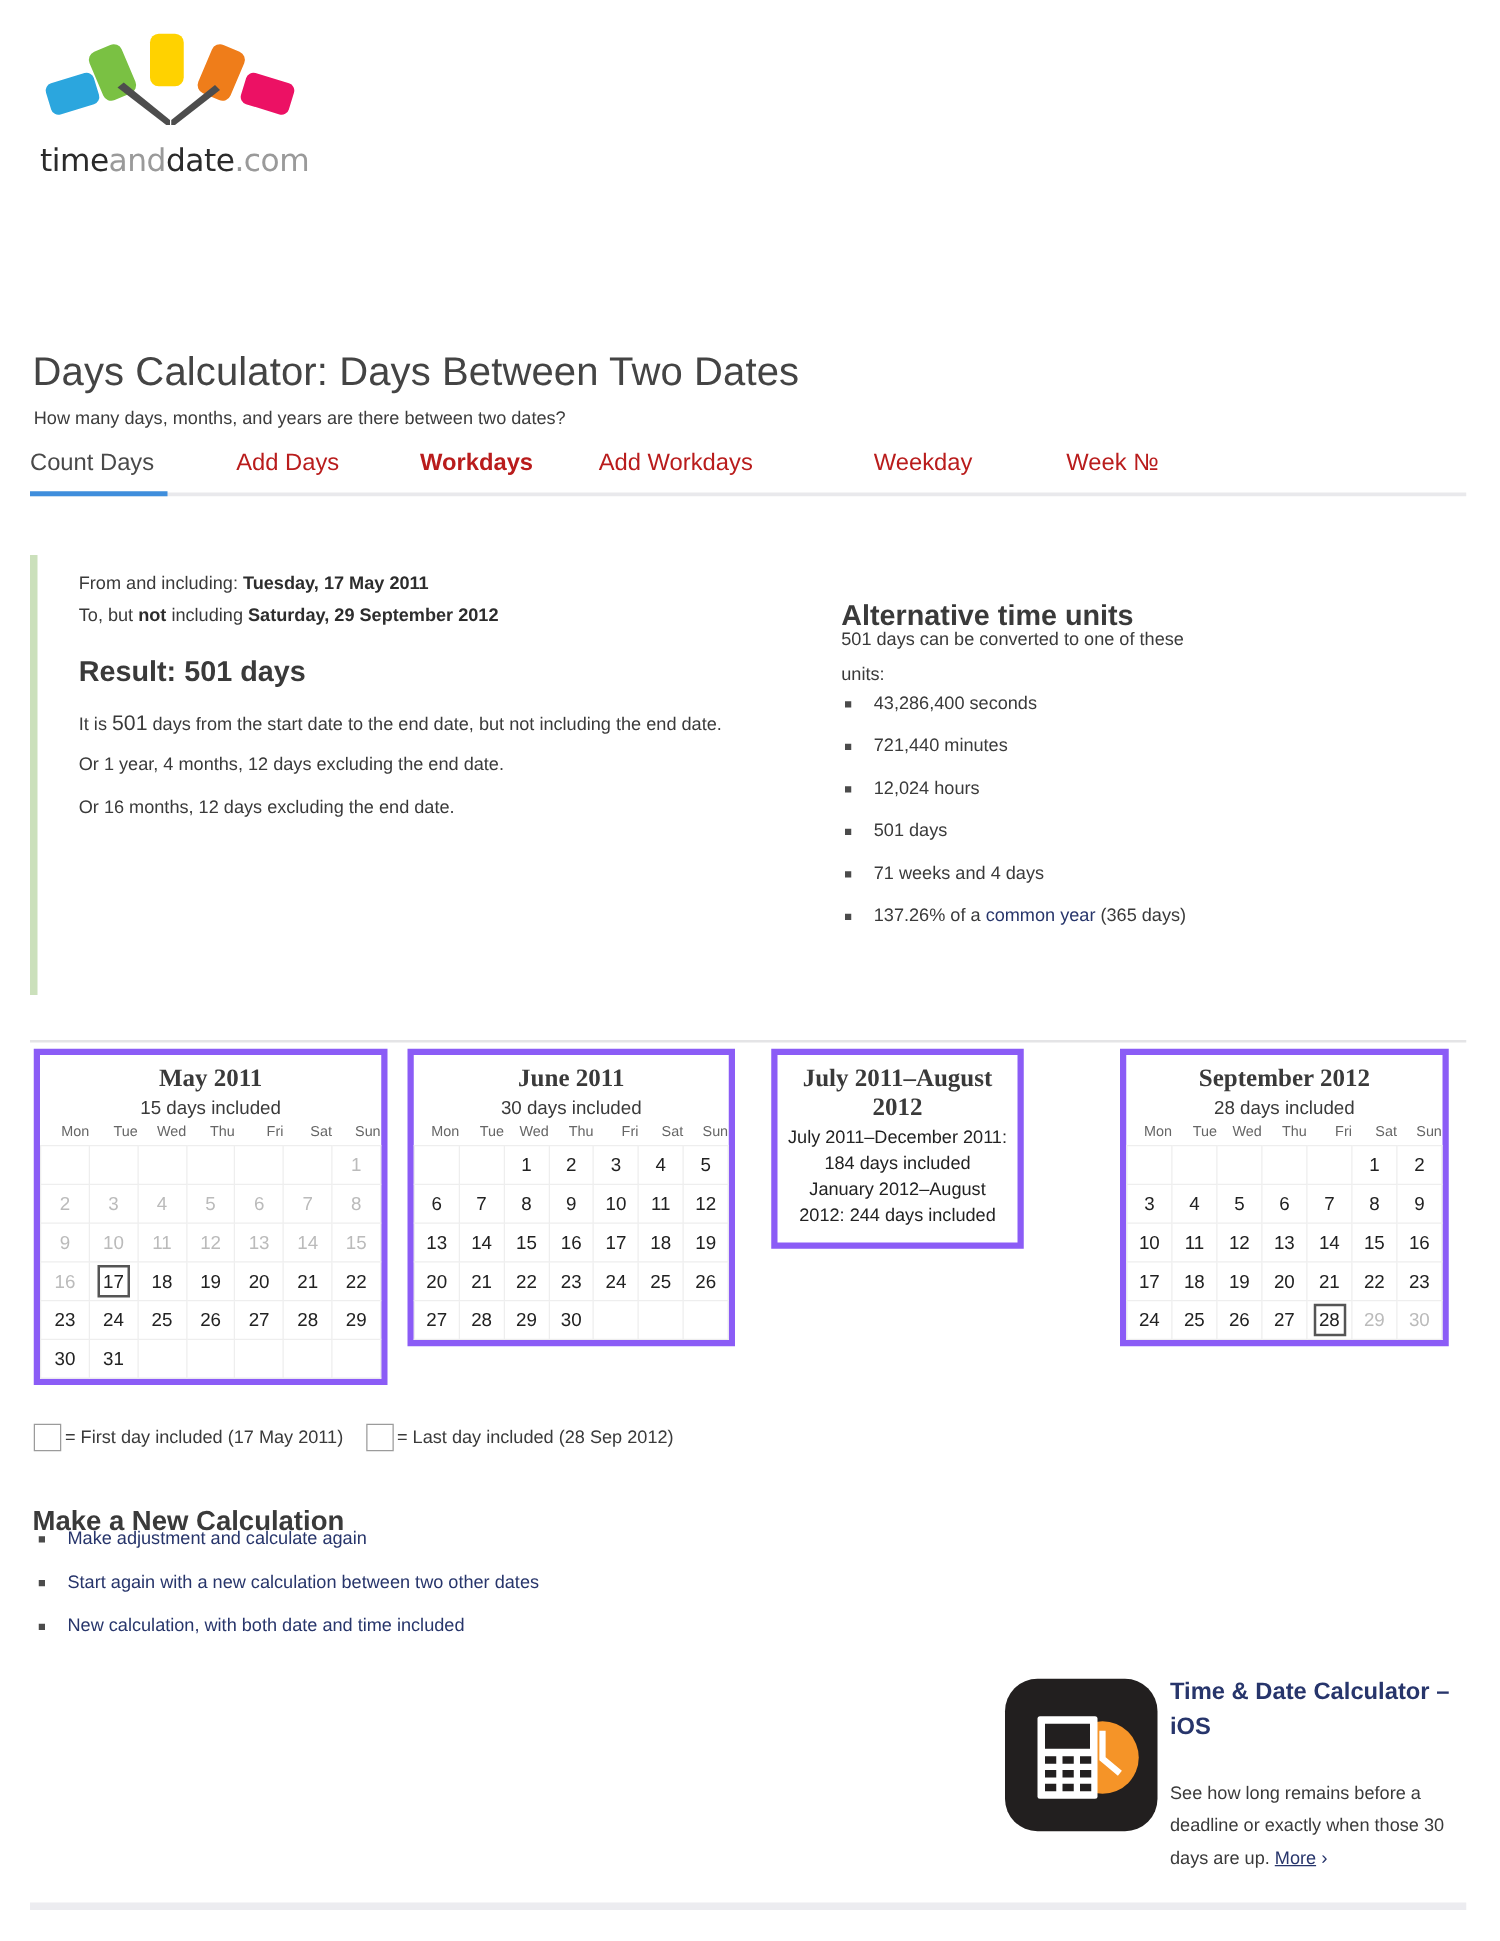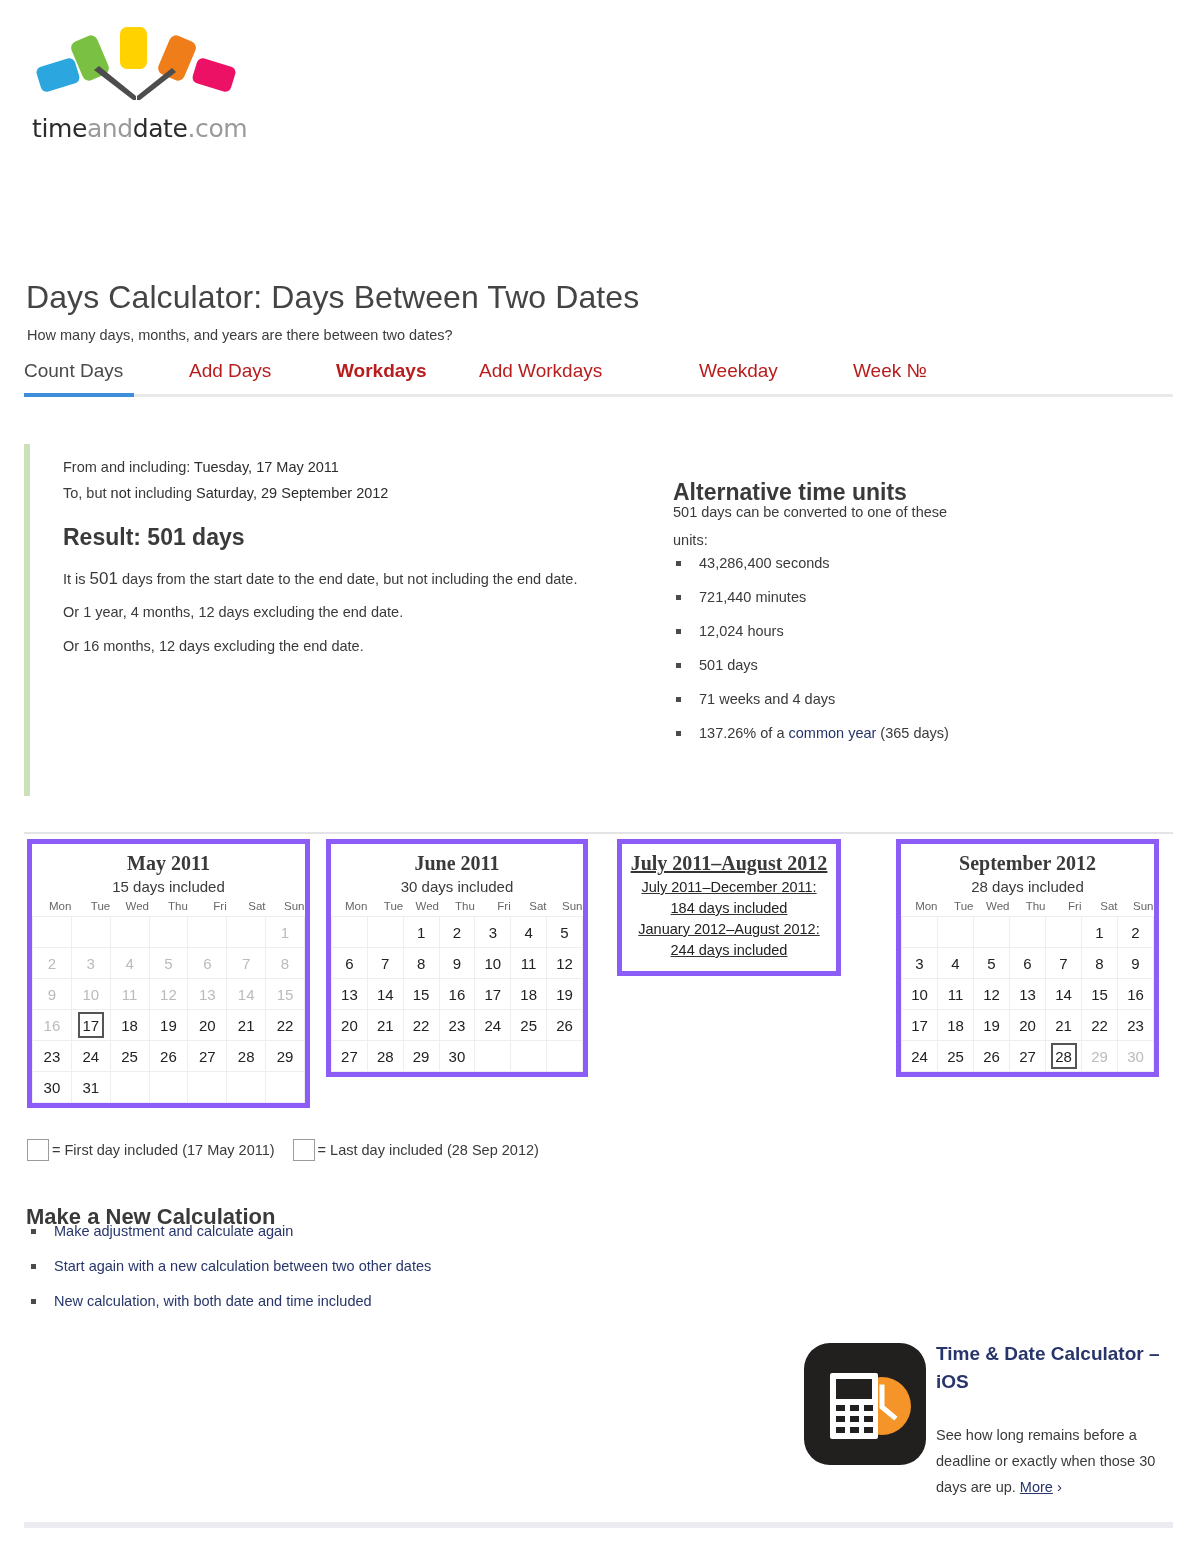--- a/index.html
+++ b/index.html
@@ -51,21 +51,21 @@
   }
 
   
   #result-block {
     position:absolute; left:24px; top:444px; width:640px; height:352px;
     border-left:6px solid #cbe0bb;
   }
   .res-line {
     position:absolute; left:33px; font-size:14.5px; color:#3a3a3a;
   }
-  .res-line b { font-weight:normal; color:#2d2d2d; }
+  .res-line b { font-weight:bold; color:#2d2d2d; }
   #res-from { top:15px; }
   #res-to   { top:41px; }
   #res-head {
     position:absolute; left:33px; top:80px;
     font-size:23px; font-weight:bold; color:#3a3a3a;
   }
   #res-p1 { top:125px; }
   #res-p2 { top:160px; }
   #res-p3 { top:194px; }
   .res-p { position:absolute; left:33px; font-size:14.5px; color:#3a3a3a; }
@@ -101,21 +101,21 @@
   }
 
   
   .cal {
     position:absolute; top:839px;
     border:5px solid #8b5cf6;
     background:#ffffff;
   }
   #cal-may  { left:27px;  width:283px; }
   #cal-jun  { left:326px; width:262px; }
-  #cal-note { left:617px; width:224px;text-decoration:underline; }
+  #cal-note { left:617px; width:202px; }
   #cal-sep  { left:896px; width:263px; }
 
   .cal-title {
     text-align:center; font-size:20px; font-weight:bold; color:#3a3a3a;
     padding-top:8px; font-family:"Liberation Serif", serif;
   }
   .cal-sub {
     text-align:center; font-size:15px; color:#3a3a3a; padding:3px 0 4px;
   }
   .cal-note-body {

